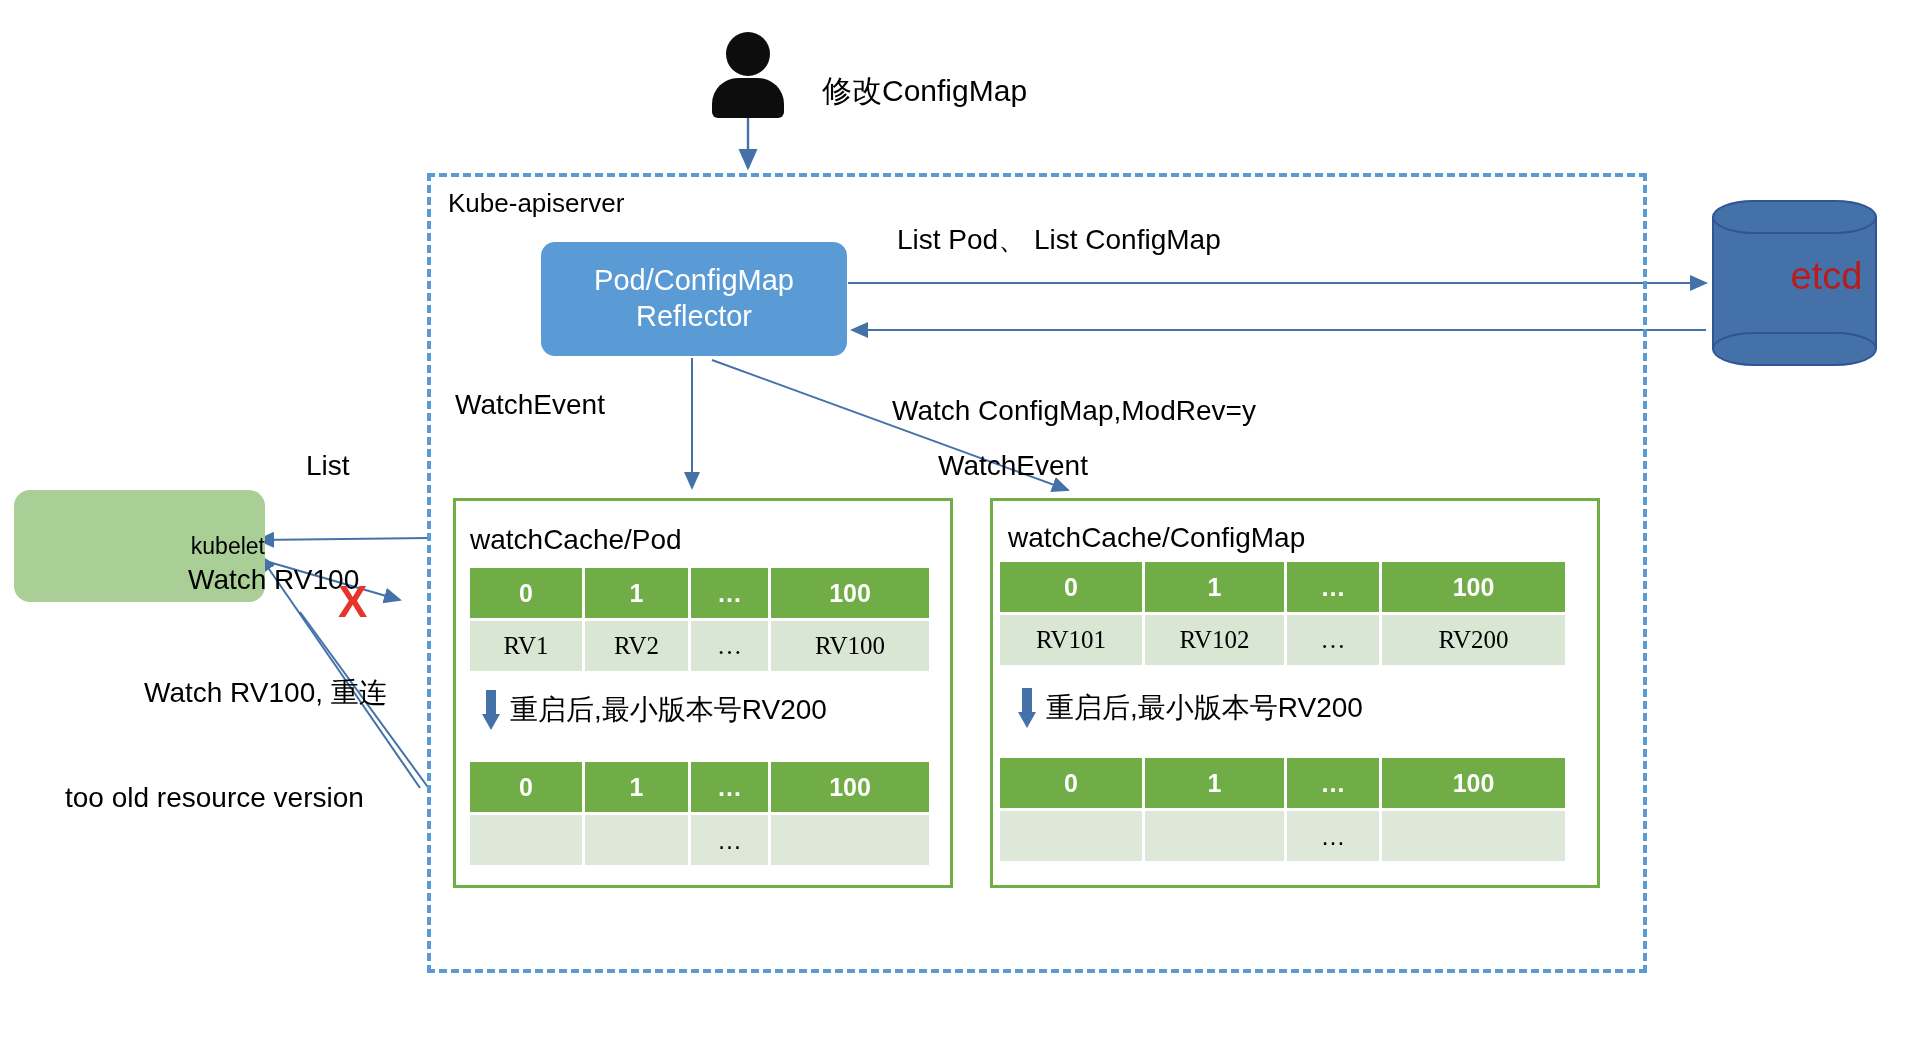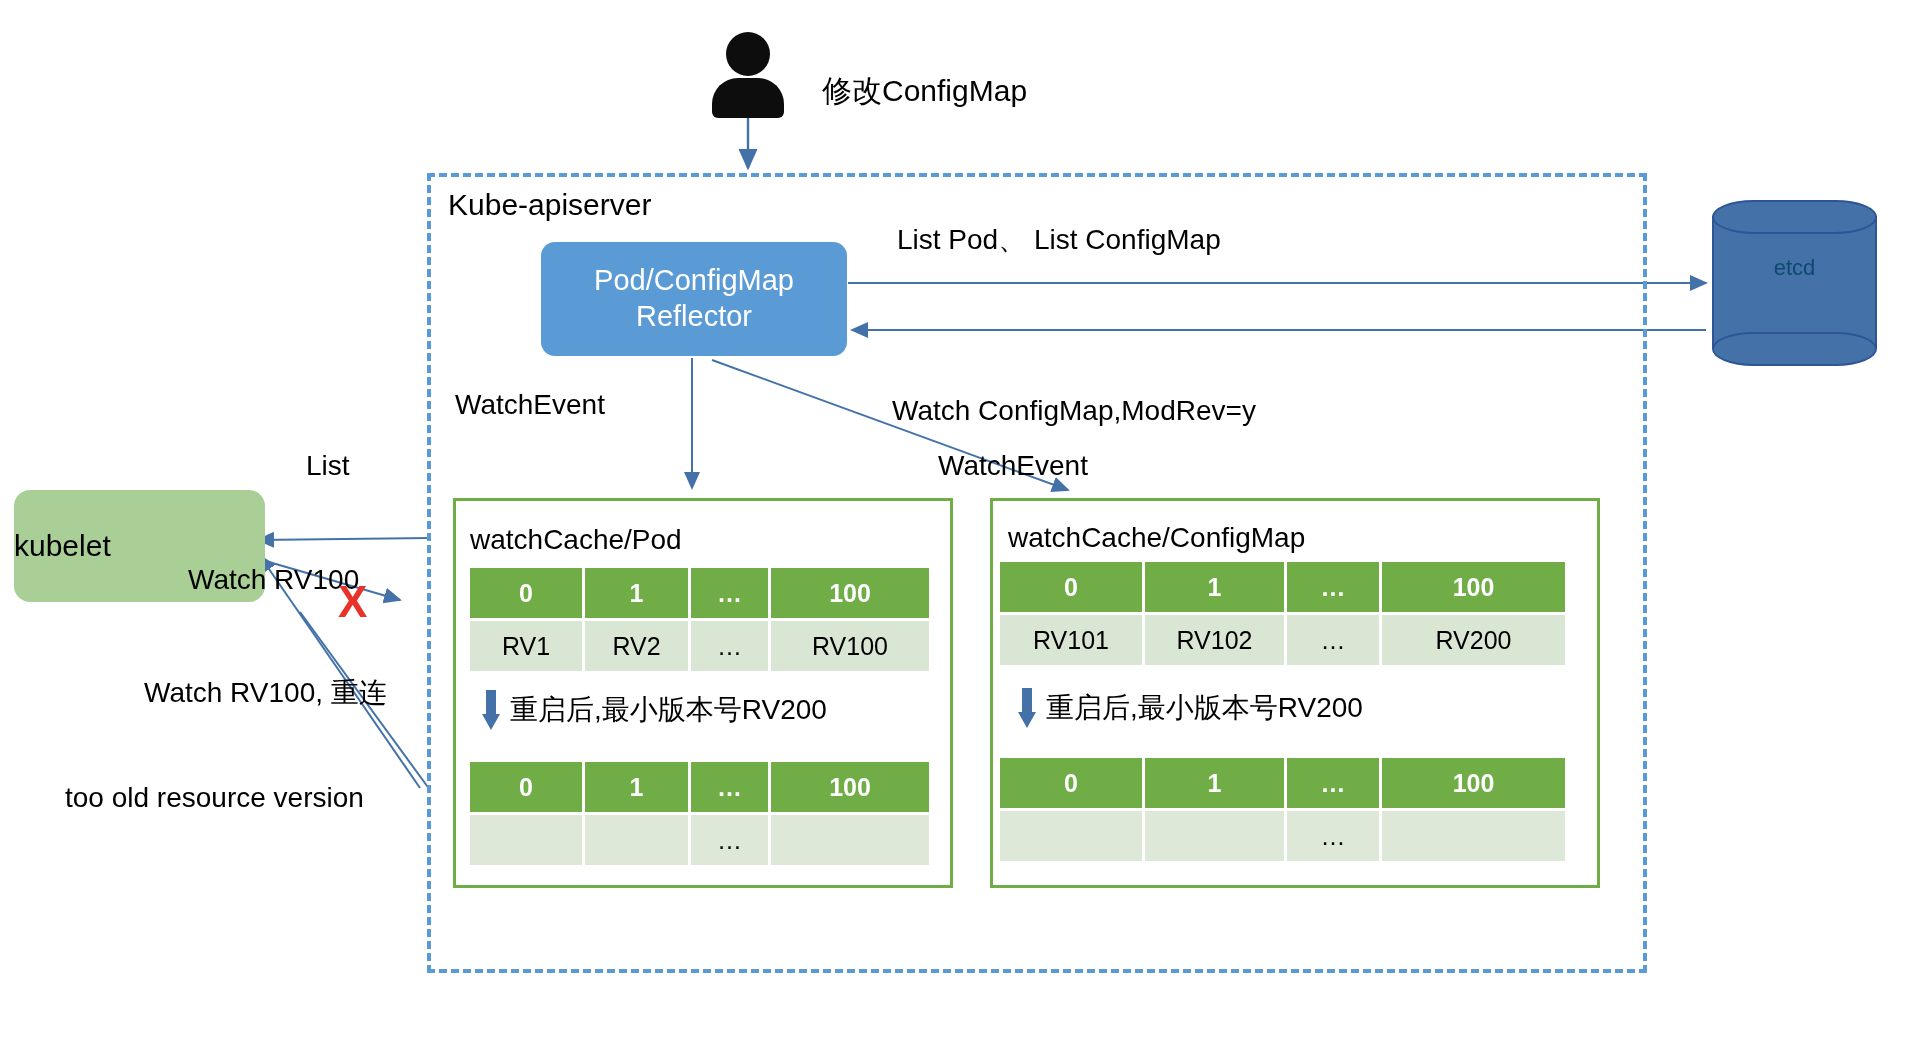--- a/index.html
+++ b/index.html
@@ -27,21 +27,21 @@
     position:absolute;left:822px;top:72px;font-size:30px;white-space:nowrap;
   }
 
   
   .apiserver-box{
     position:absolute;left:427px;top:173px;width:1220px;height:800px;
     border:4px dashed #5b9bd5;box-sizing:border-box;
     background:transparent;
   }
   .apiserver-title{
-    position:absolute;left:448px;top:188px;font-size:30px;white-space:nowrap;
+    position:absolute;left:448px;top:188px;font-size:26px;white-space:nowrap;
   }
 
   
   .reflector{
     position:absolute;left:541px;top:242px;width:306px;height:114px;
     background:#5b9bd5;border-radius:14px;
     color:#fff;font-size:29px;line-height:1.23;
     display:flex;align-items:center;justify-content:center;flex-direction:column;
     text-align:center;
   }
@@ -59,29 +59,29 @@
     background:#4472a8;border:2px solid #2f5597;box-sizing:border-box;
     border-radius:50%/100%;
   }
   .etcd-bot{
     position:absolute;left:0;top:132px;width:165px;height:34px;
     background:#4472a8;border:2px solid #2f5597;box-sizing:border-box;
     border-radius:50%/100%;
   }
   .etcd-label{
     position:absolute;left:0;top:55px;width:165px;text-align:center;
-    color:#0c4a6e;font-size:22px;
+    color:#b91c1c;font-size:38px;padding-left:32px;
   }
 
   
   .kubelet{
     position:absolute;left:14px;top:490px;width:251px;height:112px;
     background:#a9cf96;border-radius:16px;
-    display:flex;align-items:center;justify-content:flex-start;
-    font-size:30px;color:#000;
+    display:flex;align-items:center;justify-content:flex-end;
+    font-size:23px;color:#000;
   }
 
   
   .lbl{position:absolute;font-size:28px;white-space:nowrap;line-height:1.25;}
 
   
   .cache-panel{
     position:absolute;border:3px solid #70ad47;background:#ffffff;box-sizing:border-box;
   }
   .cache-title{
@@ -91,21 +91,21 @@
   .crow{display:flex;}
   .crow + .crow{margin-top:3px;}
   .cell{
     display:flex;align-items:center;justify-content:center;
     box-sizing:border-box;
     margin-right:3px;
     font-size:25px;
   }
   .cell:last-child{margin-right:0;}
   .crow.head .cell{background:#70ad47;color:#fff;font-weight:bold;height:50px;}
-  .crow.val .cell{background:#d9e6d4;color:#000;height:50px;}
+  .crow.val .cell{background:#d9e6d4;color:#000;height:50px;font-family:Liberation Serif, serif;}
   .crow.empty .cell{background:#dde8d8;color:#000;height:50px;}
 
   .restart-note{
     position:absolute;display:flex;align-items:center;white-space:nowrap;text-align:right;
   }
   .down-arrow{
     position:relative;width:18px;height:40px;margin-right:10px;flex:0 0 auto;
   }
   .down-arrow .shaft{
     position:absolute;left:4px;top:0;width:10px;height:26px;background:#4472a8;

